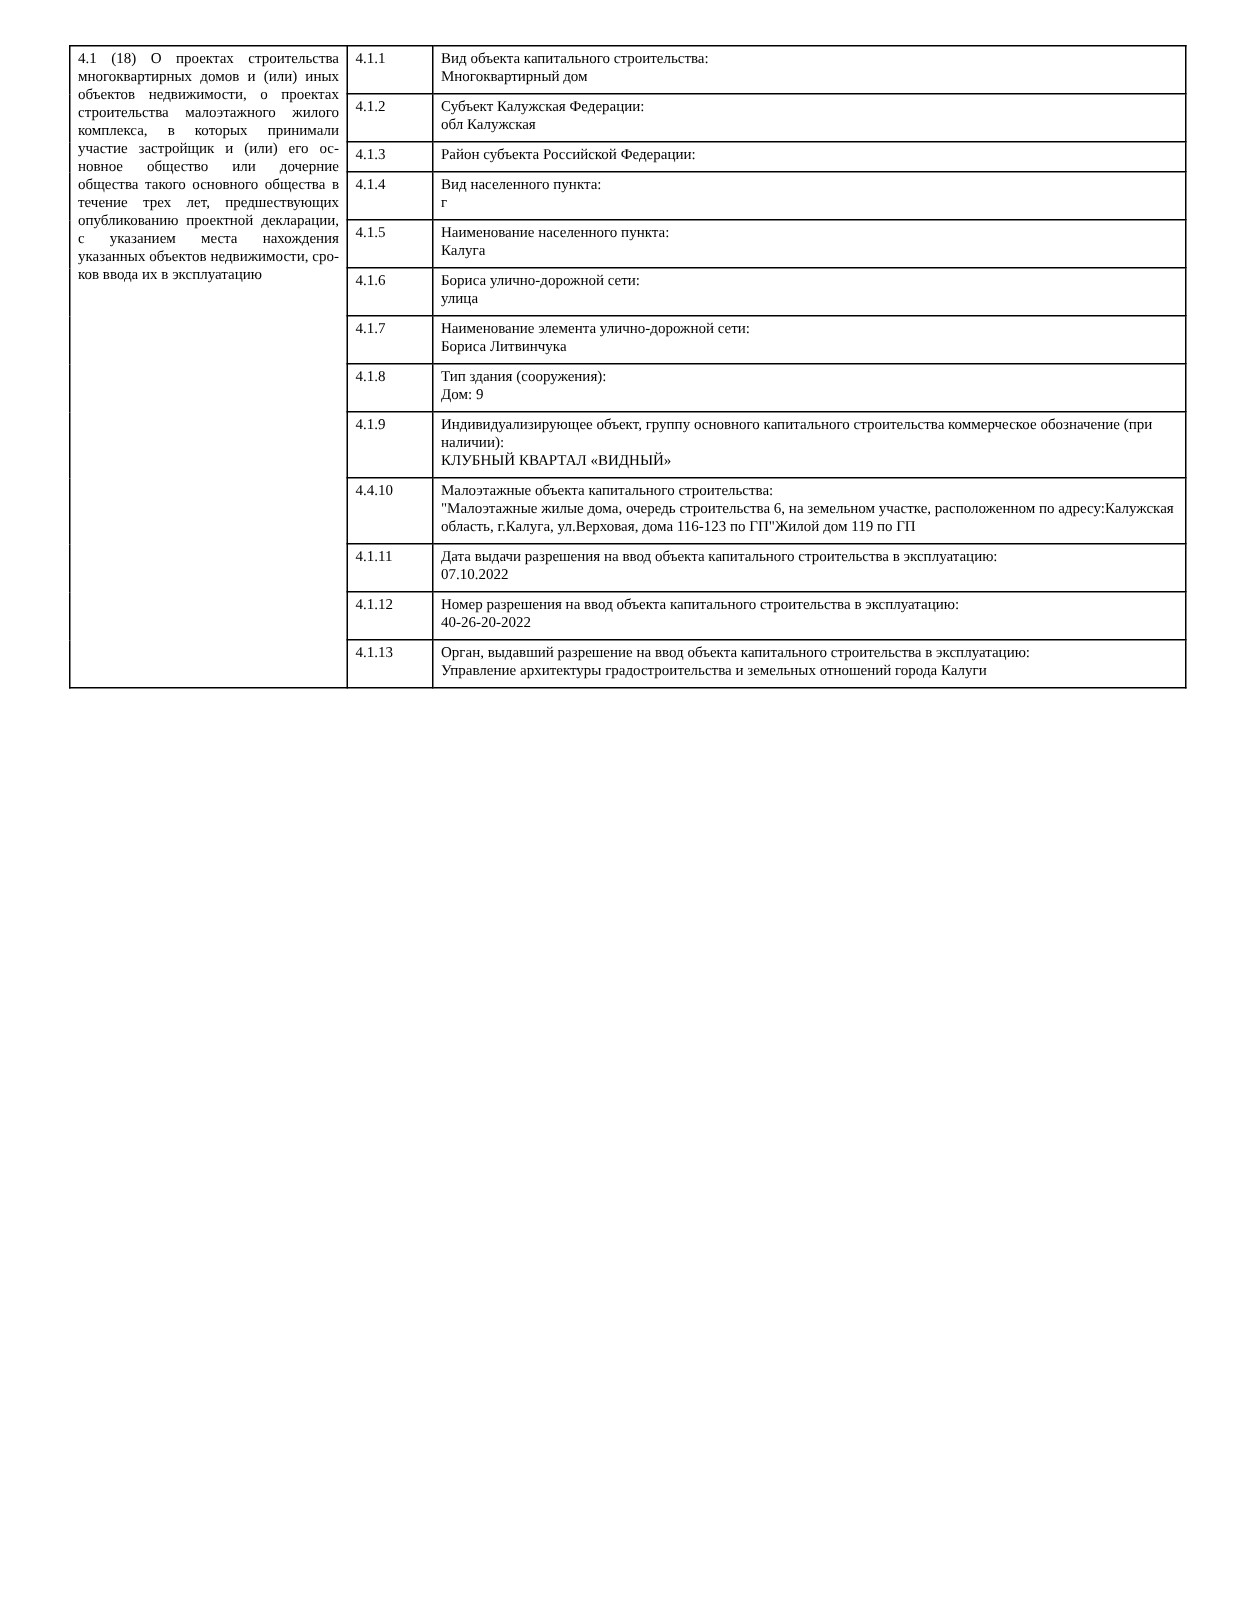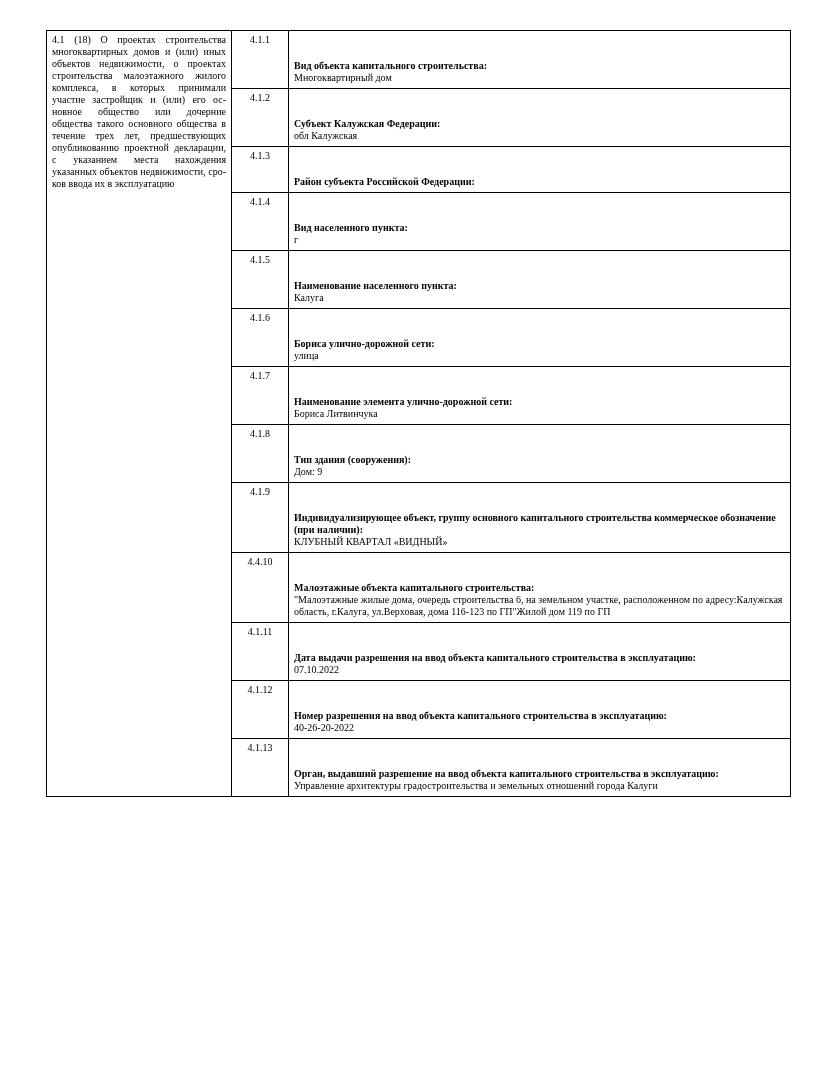--- a/index.html
+++ b/index.html
@@ -35,32 +35,31 @@
   col.c1 { width: 185px; }
   col.c2 { width: 57px; }
   col.c3 { width: 502px; }
 
   td.leftcell {
     text-align: justify;
     text-align-last: left;
     hyphens: manual;
   }
   td.numcell {
-    text-align: center;
+    text-align: left;
     vertical-align: middle;
     font-size: 13.3px;
     padding-left: 6px;
   }
   td.valcell {
     vertical-align: middle;
   }
   .lbl {
     display: block;
-    font-weight: bold;
-    margin-top: 26px;
+    font-weight: normal;
   }
   .val {
     display: block;
     font-weight: normal;
   }
   .val.inlinebold {
     display: inline;
   }
   .rowline {
     display: block;

